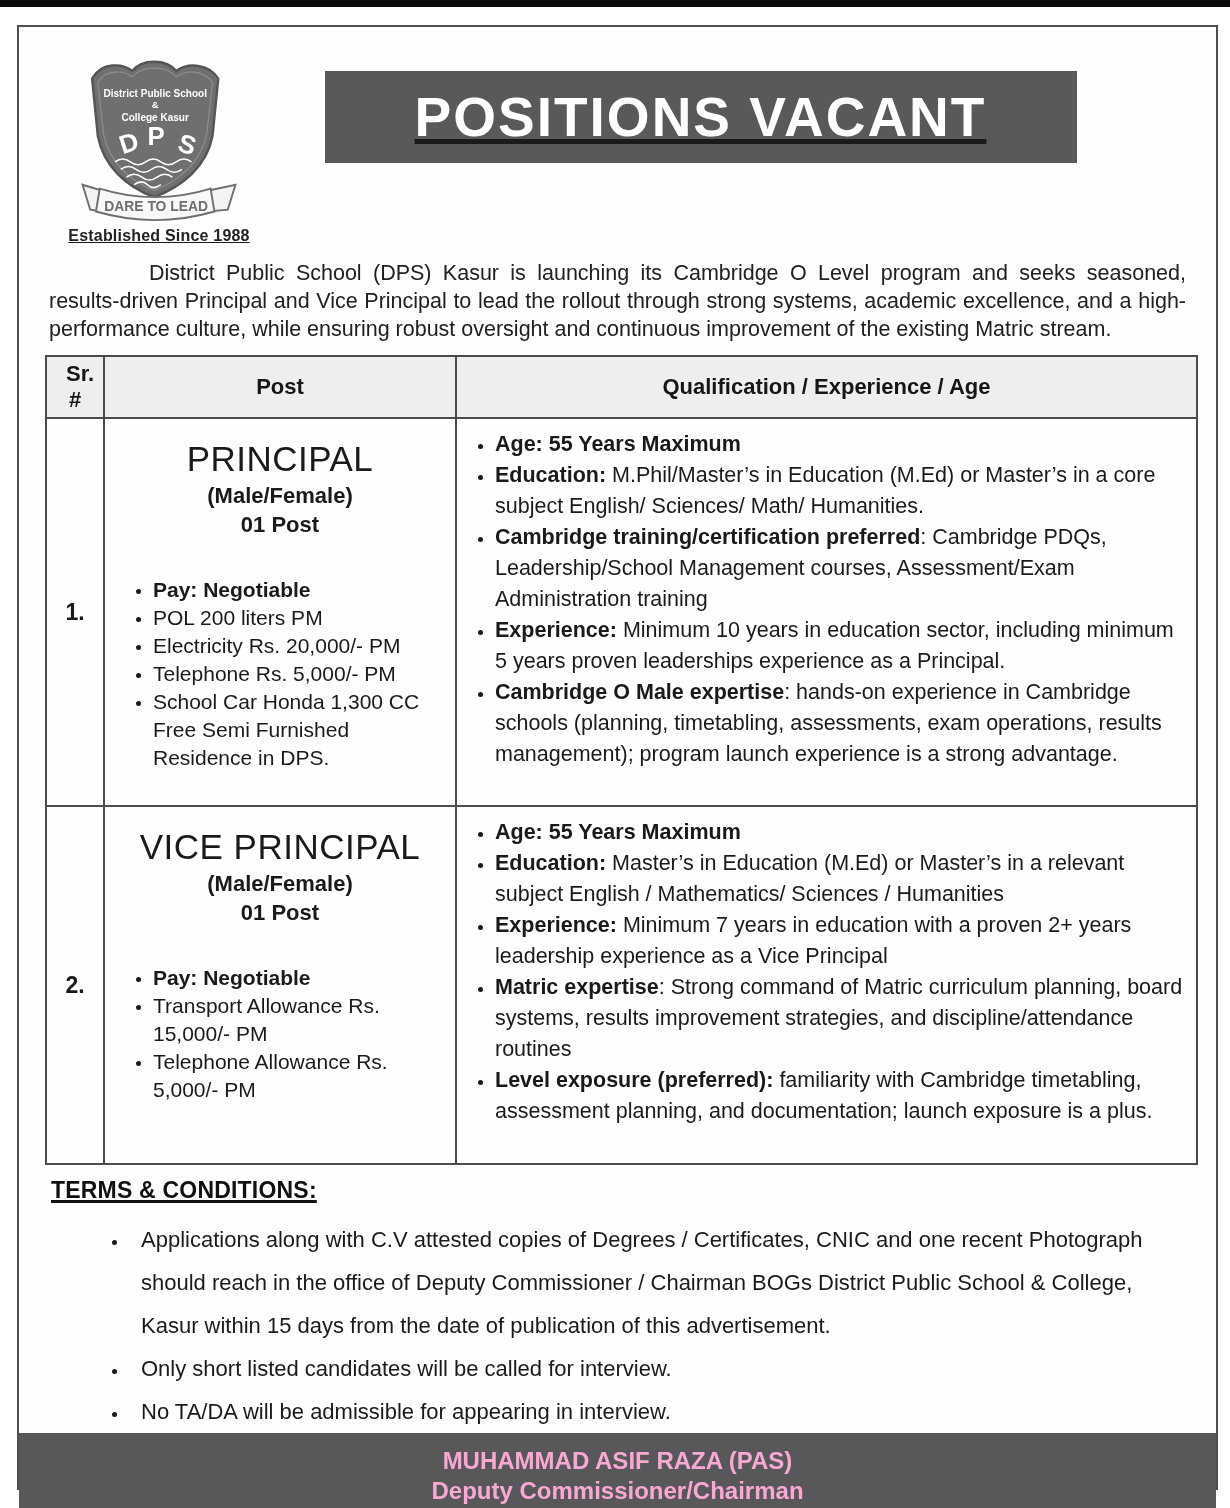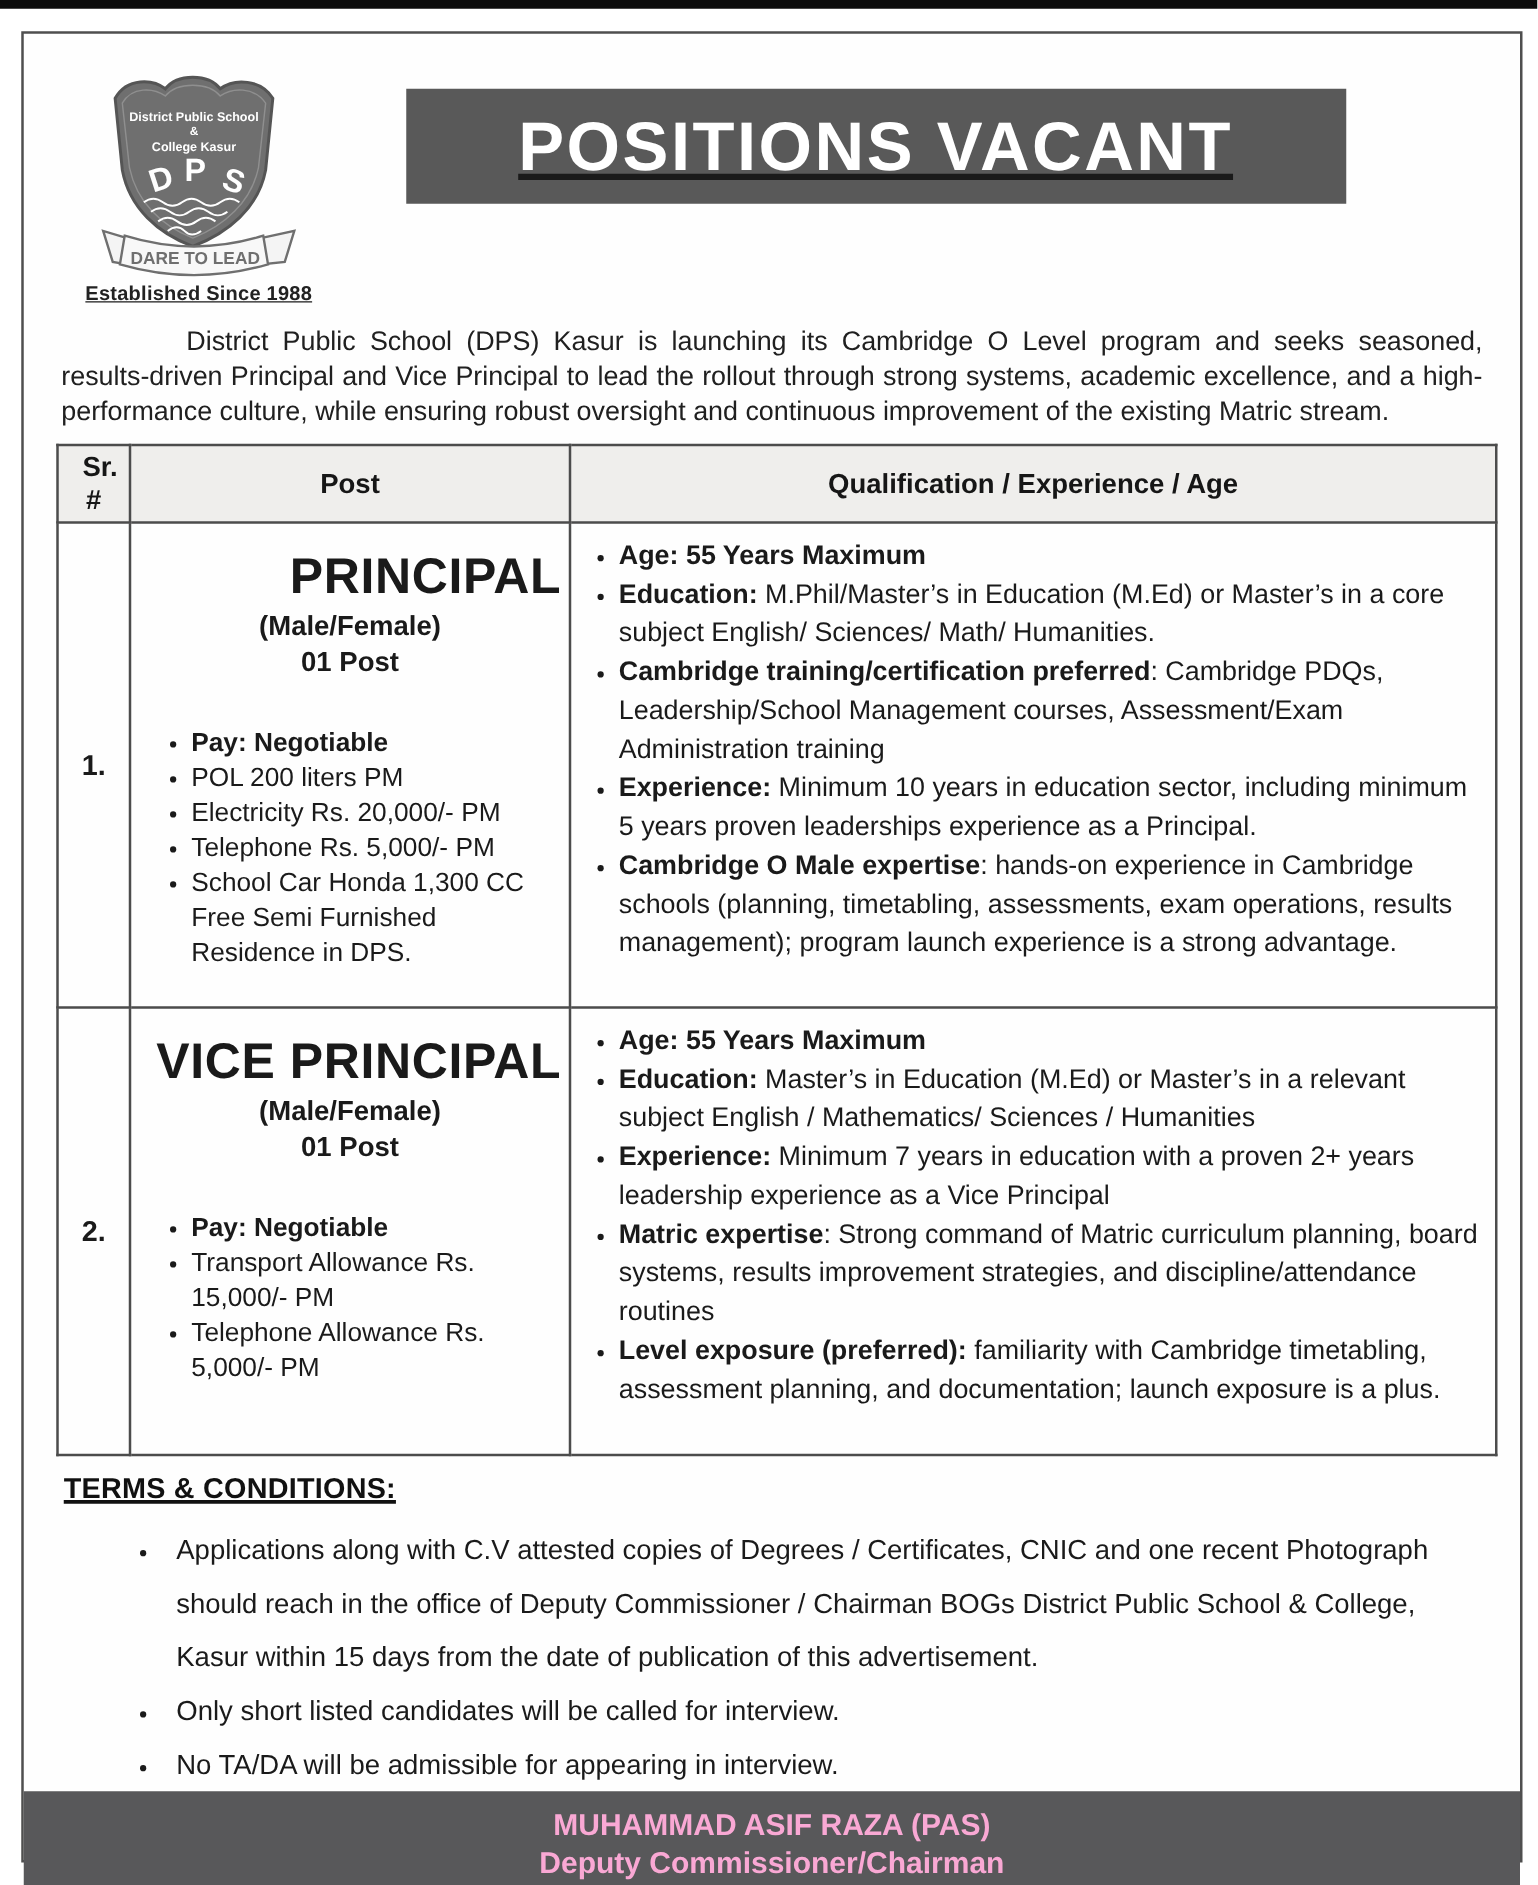--- a/index.html
+++ b/index.html
@@ -57,21 +57,21 @@
   th {
     font-size:22px; font-weight:bold; text-align:center;
     padding:4px 19px; color:#161616;
   }
   tr.hdr { height:54px; }
   td.sr-cell {
     text-align:center; vertical-align:middle;
     font-size:23px; font-weight:bold;
   }
   td.post-cell { vertical-align:top; padding:20px 6px 10px 6px; }
-  .post-title { text-align:right; font-size:40px; font-weight:bold; letter-spacing:0.5px; }
+  .post-title { text-align:center; font-size:35px; font-weight:normal; letter-spacing:0.5px; }
   .post-gender { text-align:center; font-size:22px; font-weight:bold; margin-top:4px; }
   .post-count  { text-align:center; font-size:22px; font-weight:bold; margin-top:3px; }
   ul.benefits { margin-top:38px; padding-left:42px; line-height:28px; }
   ul.benefits li { font-size:21px; max-width:268px; }
   td.qual-cell { vertical-align:top; padding:10px 12px 8px 4px; }
   ul.quals { padding-left:34px; line-height:31px; }
   ul.quals li { font-size:21.5px; }
   span.b { font-weight:bold; }
   ul li::marker { font-size:0.8em; }
   

